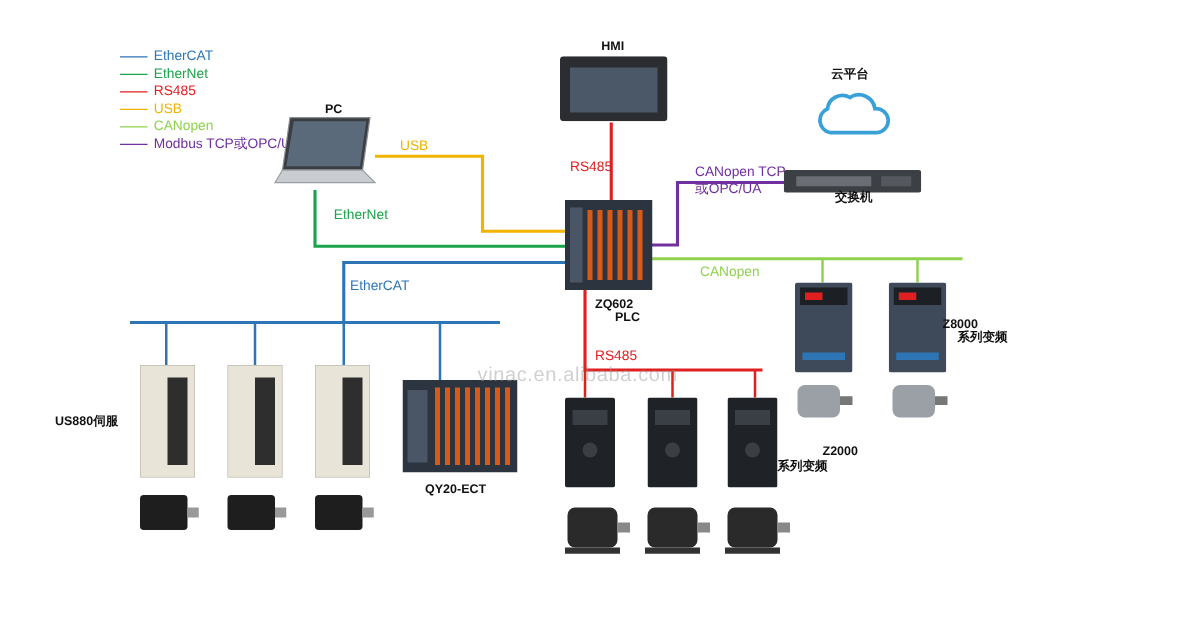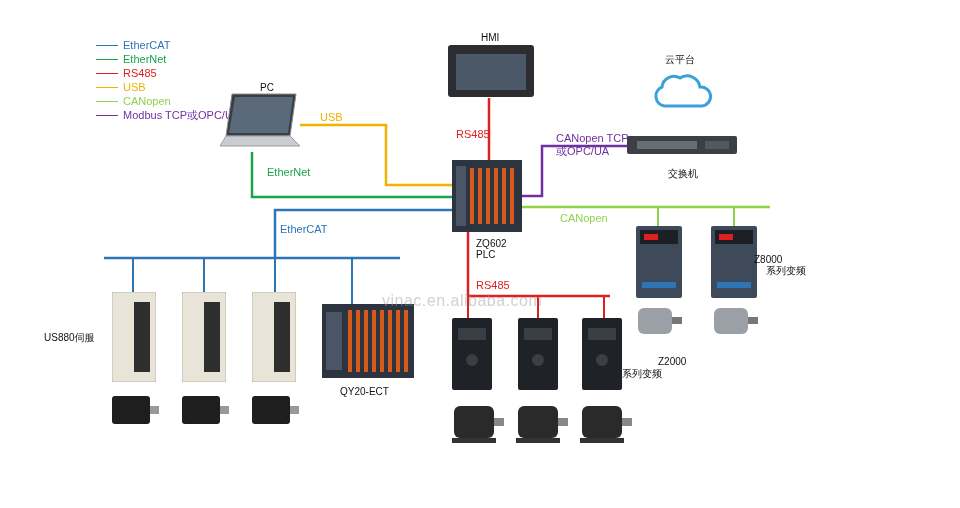--- a/index.html
+++ b/index.html
@@ -1,20 +1,20 @@
 <!DOCTYPE html>
 <html><head>
 <meta charset="utf-8">
 <style>
   html, body { margin: 0; padding: 0; background: #ffffff; }
   body { width: 960px; height: 508px; position: relative; overflow: hidden;
          font-family: "Liberation Sans", "DejaVu Sans", sans-serif; }
   #stage { position: absolute; left: 0; top: 0; width: 960px; height: 508px; }
   .lbl { position: absolute; font-size: 11px; white-space: nowrap; line-height: 12px; }
-  .blbl { position: absolute; font-size: 10px; font-weight: normal; color: #111; white-space: nowrap; line-height: 12px; }
+  .blbl { position: absolute; font-size: 10px; font-weight: bold; color: #111; white-space: nowrap; line-height: 12px; }
   .legend { position: absolute; left: 96px; top: 38px; }
   .legend-row { display: flex; align-items: center; height: 14px; }
   .legend-line { width: 22px; height: 0; border-top: 1.5px solid; margin-right: 5px; }
   .legend-text { font-size: 11px; line-height: 14px; }
   .watermark { position: absolute; left: 382px; top: 244px; font-size: 16px; color: rgba(150,150,150,0.45); letter-spacing: 0.5px; margin-top: 48px; }
 </style>
 </head>
 <body>
 
 <div id="stage">
@@ -90,36 +90,36 @@
   <svg style="position:absolute;left:650px;top:70px" width="62" height="40">
     <path d="M14,36 A10,10 0 0 1 12,17 A12,12 0 0 1 30,8 A13,13 0 0 1 50,17 A9,9 0 0 1 52,36 Z" fill="none" stroke="#3aa0d8" stroke-width="3"></path>
   </svg>
   <div class="blbl" style="left:665px;top:54px">云平台</div>
 
   <svg style="position:absolute;left:627px;top:134px" width="110" height="22">
     <rect x="0" y="2" width="110" height="18" rx="2" fill="#3c3f44"></rect>
     <rect x="10" y="7" width="60" height="8" fill="#6a6e74"></rect>
     <rect x="78" y="7" width="24" height="8" fill="#55595f"></rect>
   </svg>
-  <div class="blbl" style="left:668px;top:168px">交换机</div>
+  <div class="blbl" style="left:668px;top:153px">交换机</div>
 
   <svg style="position:absolute;left:452px;top:160px" width="70" height="72">
     <rect x="0" y="0" width="70" height="72" fill="#2c3440"></rect>
     <rect x="4" y="6" width="10" height="60" fill="#4a5566"></rect>
     <g fill="#d85a1a">
       <rect x="18" y="8" width="4" height="56"></rect>
         <rect x="26" y="8" width="4" height="56"></rect>
       <rect x="34" y="8" width="4" height="56"></rect>
         <rect x="42" y="8" width="4" height="56"></rect>
       <rect x="50" y="8" width="4" height="56"></rect>
         <rect x="58" y="8" width="4" height="56"></rect>
     </g>
   </svg>
   <div class="blbl" style="left:476px;top:238px">ZQ602</div>
-  <div class="blbl" style="left:476px;top:249px">PLC</div>
+  <div class="blbl" style="left:492px;top:249px">PLC</div>
 
   <div>
     <svg style="position:absolute;left:112px;top:292px" width="44" height="90">
         <rect x="0" y="0" width="44" height="90" fill="#e8e4d8" stroke="#b8b4a8"></rect>
         <rect x="22" y="10" width="16" height="70" fill="#2e2e2e"></rect>
       </svg>
     <svg style="position:absolute;left:182px;top:292px" width="44" height="90">
         <rect x="0" y="0" width="44" height="90" fill="#e8e4d8" stroke="#b8b4a8"></rect>
         <rect x="22" y="10" width="16" height="70" fill="#2e2e2e"></rect>
       </svg>

